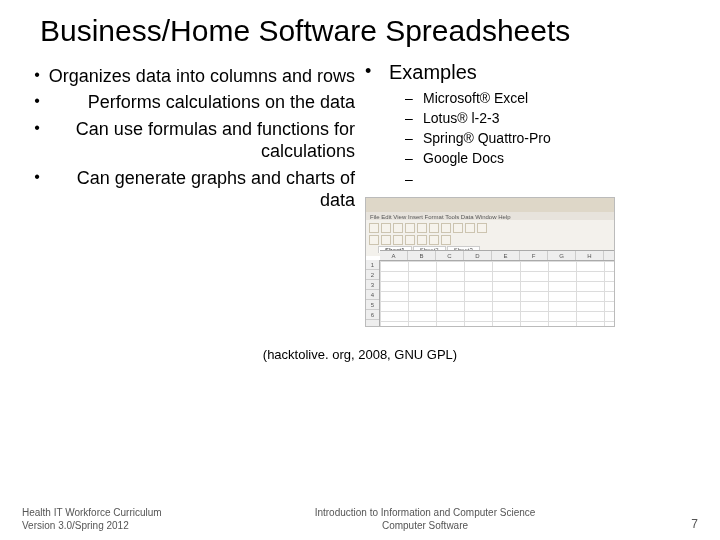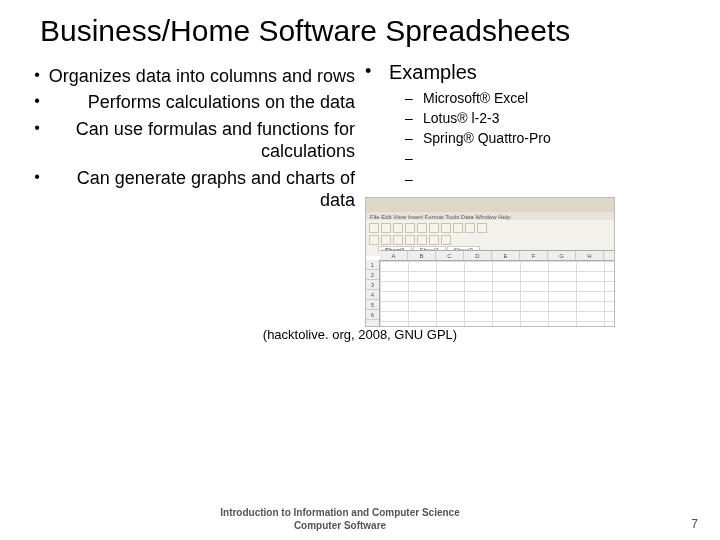--- a/index.html
+++ b/index.html
@@ -106,34 +106,35 @@
     position: absolute; left: 0; top: 62px; bottom: 0;
     width: 14px; background: #eee;
     border-right: 1px solid #aaa;
     display: flex; flex-direction: column;
   }
   .rh { height: 10px; border-bottom: 1px solid #ccc; font-size: 6px; color: #555; text-align: center; line-height: 10px; }
 
   .caption {
     text-align: center;
     font-size: 13px;
+    margin-top: 20px;
   }
 
   .footer {
     position: absolute;
     left: 0; right: 0; bottom: 8px;
     display: flex;
     align-items: flex-end;
     font-size: 10px;
     color: #555;
     padding: 0 22px;
     line-height: 1.25;
   }
   .footer-left { flex: 0 0 170px; }
-  .footer-center { flex: 1; text-align: center; font-weight: bold; }
+  .footer-center { flex: 1; text-align: center; }
   .footer-right { flex: 0 0 40px; text-align: right; font-size: 12px; }
 </style>
 </head>
 <body>
 
 <h1 class="title">Business/Home Software Spreadsheets</h1>
 
 <div class="columns">
   <div class="col-left">
     <ul class="l1">
@@ -169,20 +170,21 @@
       <li>
           <span class="dash">–</span>
           <span>Lotus® l-2-3</span>
         </li>
       <li>
           <span class="dash">–</span>
           <span>Spring® Quattro-Pro</span>
         </li>
       <li>
           <span class="dash">–</span>
+          <span>Google Docs</span>
         </li>
       <li>
           <span class="dash">–</span>
         </li>
     </ul>
 
     <div class="thumb">
       <div class="thumb-title"></div>
       <div class="thumb-menu">File Edit View Insert Format Tools Data Window Help</div>
       <div class="thumb-toolbar">
@@ -230,18 +232,22 @@
           <div class="rh">6</div>
       </div>
       <div class="thumb-grid"></div>
     </div>
   </div>
 </div>
 
 <div class="caption">(hacktolive. org, 2008, GNU GPL)</div>
 
 <div class="footer">
+  <div class="footer-left">
+    <div>Health IT Workforce Curriculum</div>
+    <div>Version 3.0/Spring 2012</div>
+  </div>
   <div class="footer-center">
     <div>Introduction to Information and Computer Science</div>
     <div>Computer Software</div>
   </div>
   <div class="footer-right">7</div>
 </div>
 
 </body></html>

